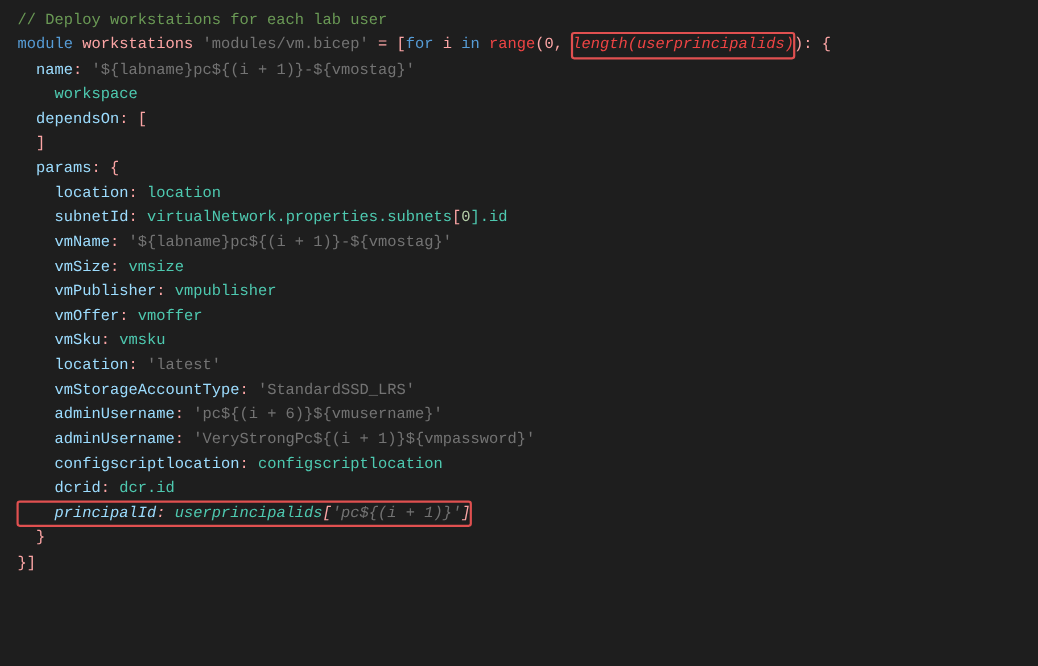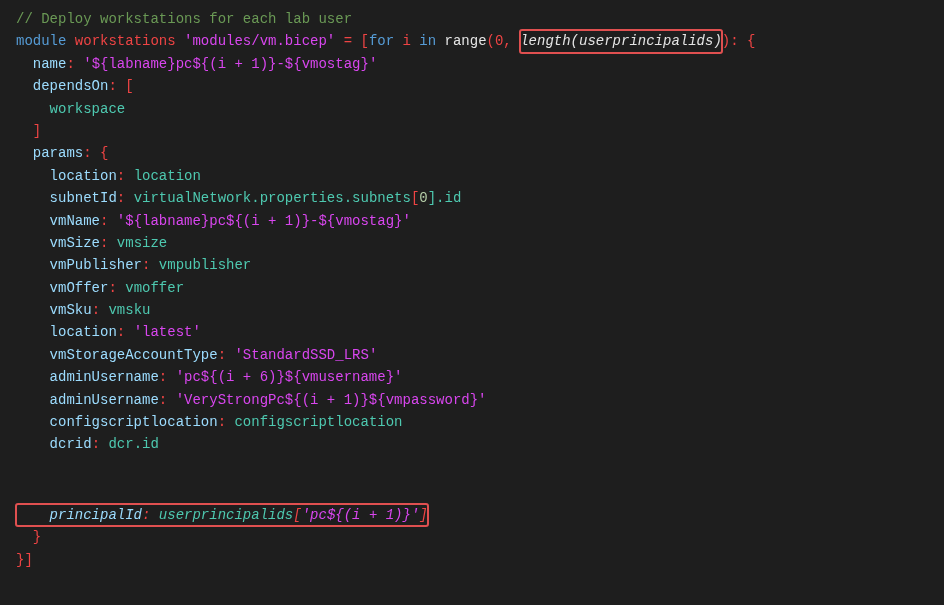--- a/index.html
+++ b/index.html
@@ -38,24 +38,24 @@
       outline: 2px solid #e05050;
       outline-offset: -1px;
       border-radius: 2px;
       display: inline;
       font-style: italic;
     }
 
     
     .c-comment   { color: #6a9955; text-align: center; }
     .c-keyword   { color: #569cd6; }
-    .c-string    { color: #d946ef; }
+    .c-string    { color: #737373; }
     .c-number    { color: #b5cea8; }
-    .c-func      { color: #e5e5e5; }
-    .c-white     { color: #ef4444; }
+    .c-func      { color: #ef4444; }
+    .c-white     { color: #fca5a5; }
     .c-teal      { color: #4ec9b0; }
     .c-blue-lt   { color: #9cdcfe; text-align: center; }
   </style>
 </head>
 <body>
 
 <div class="code-editor">
 
   <div class="code-line">
     <span class="c-comment">// Deploy workstations for each lab user</span>
@@ -76,26 +76,26 @@
     <span class="c-white">): {</span>
   </div>
 
   <div class="code-line">
     <span class="c-blue-lt">  name</span>
     <span class="c-white">: </span>
     <span class="c-string">'${labname}pc${(i + 1)}-${vmostag}'</span>
   </div>
 
   <div class="code-line">
+    <span class="c-teal">    workspace</span>
+  </div>
+
+  <div class="code-line">
     <span class="c-blue-lt">  dependsOn</span>
     <span class="c-white">: [</span>
-  </div>
-
-  <div class="code-line">
-    <span class="c-teal">    workspace</span>
   </div>
 
   <div class="code-line">
     <span class="c-white">  ]</span>
   </div>
 
   <div class="code-line">
     <span class="c-blue-lt">  params</span>
     <span class="c-white">: {</span>
   </div>
@@ -174,21 +174,21 @@
     <span class="c-white">: </span>
     <span class="c-teal">configscriptlocation</span>
   </div>
 
   <div class="code-line">
     <span class="c-blue-lt">    dcrid</span>
     <span class="c-white">: </span>
     <span class="c-teal">dcr.id</span>
   </div>
 
-  <div class="code-line" style="position:relative;margin-top:48px;">
+  <div class="code-line" style="position:relative;">
     <span class="highlight-box-red" style="display:inline-flex; align-items:baseline;">
       <span class="c-blue-lt">    principalId</span>
       <span class="c-white">: </span>
       <span class="c-teal">userprincipalids</span>
       <span class="c-white">[</span>
       <span class="c-string">'pc${(i + 1)}'</span>
       <span class="c-white">]</span>
     </span>
   </div>
 

